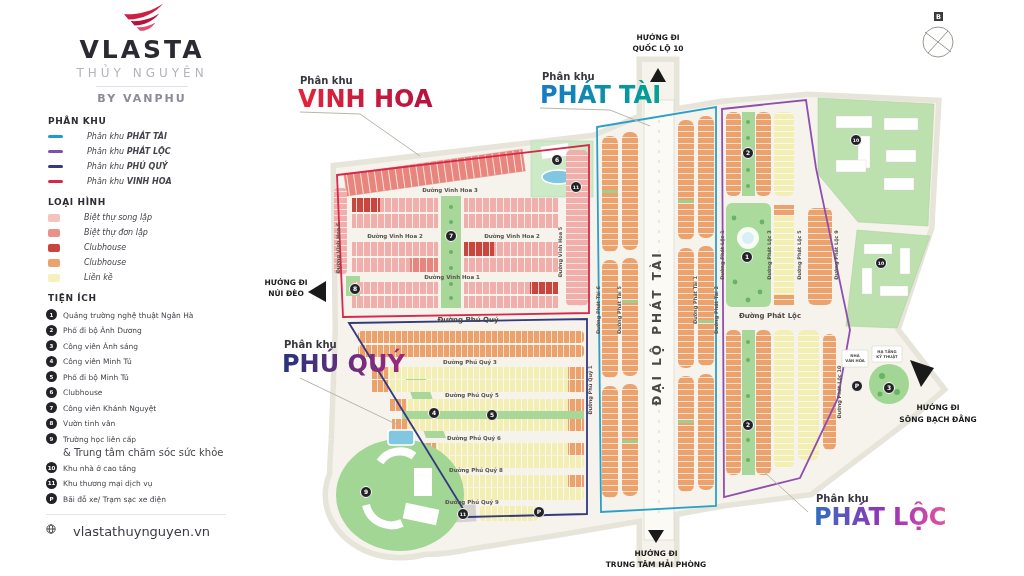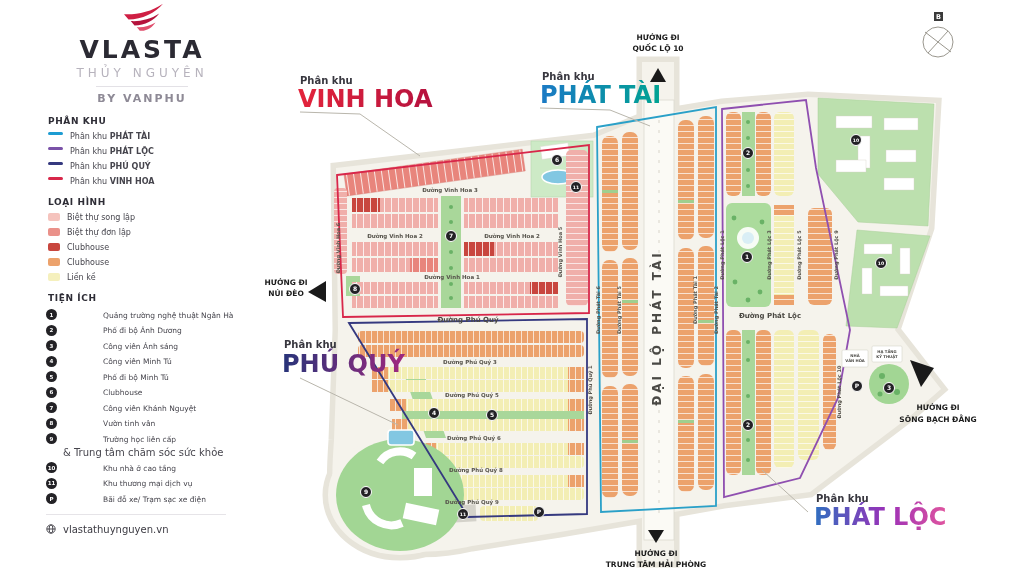--- a/index.html
+++ b/index.html
@@ -9,30 +9,30 @@
   .map-svg{position:absolute;left:0;top:0;}
   
   .sidebar{position:absolute;left:34px;top:3px;width:216px;z-index:5;}
   .logo{text-align:center;margin-bottom:10px;}
   .logo-mark{width:52px;height:30px;display:block;margin:0 auto 2px;}
   .brand{font-size:25px;font-weight:bold;letter-spacing:3px;color:#2b2a33;}
   .brand-sub{font-size:12px;letter-spacing:4px;color:#b7b3bd;margin-top:2px;}
   .brand-by{font-size:11px;letter-spacing:2px;color:#8e8a96;font-weight:bold;
             margin:6px auto 0;padding-top:5px;border-top:1px solid #e3e1e6;width:92px;}
   .sec-h{font-size:9px;font-weight:bold;letter-spacing:.6px;color:#2e2d36;margin:11px 0 6px 14px;}
-  .pk-item,.lh-item{display:flex;gap:7px;margin:0 0 6px 14px;font-size:8px;color:#46454d;}
+  .pk-item,.lh-item{display:flex;align-items:center;gap:24px;margin:0 0 6px 14px;font-size:8px;color:#46454d;font-style:italic;}
   .pk-line{width:15px;height:3px;border-radius:2px;flex:0 0 auto;}
   .sw{width:12px;height:8px;border-radius:2px;flex:0 0 auto;}
   .ti-item{display:flex;align-items:flex-start;gap:6px;margin:0 0 4.5px 12px;font-size:7.5px;color:#46454d;}
   .ti-badge{width:11px;height:11px;border-radius:50%;background:#232226;color:#fff;font-size:5.5px;
             font-weight:bold;display:inline-flex;align-items:center;justify-content:center;flex:0 0 auto;}
-  .ti-label{padding-top:1.5px;margin-left:40px;}
+  .ti-label{padding-top:1.5px;}
   .ti-cont{margin:-2px 0 4.5px 29px;font-size:10px;color:#46454d;}
   .foot{margin:10px 0 0 12px;padding-top:9px;border-top:1px solid #e6e4e8;width:180px;}
-  .f-row{display:flex;gap:7px;align-items:flex-start;font-size:10px;color:#3b3a42;margin-bottom:7px;}
+  .f-row{display:flex;gap:17px;align-items:flex-start;font-size:13px;color:#3b3a42;margin-bottom:7px;}
   .f-ic{width:10px;height:10px;flex:0 0 auto;}
 </style>
 </head>
 <body>
 
 <aside class="sidebar">
   <div class="logo">
     <svg class="logo-mark" viewBox="0 0 64 40">
       <path d="M60,1 C44,12 24,16 8,15 L14,22 C32,22 50,13 60,1Z" fill="#cf1f44"></path>
       <path d="M55,14 C43,22 28,25 17,24 L22,30 C36,30 48,23 55,14Z" fill="#b5123c"></path>

